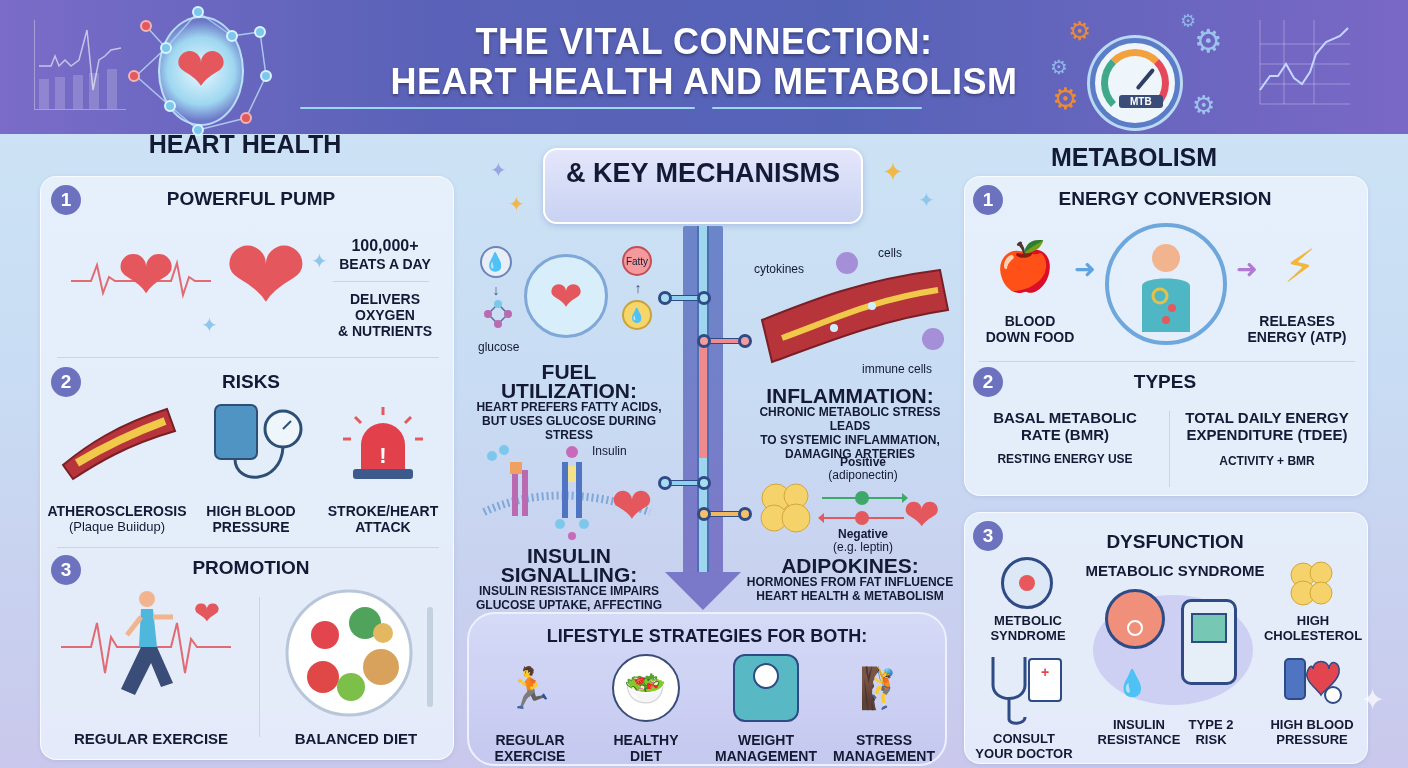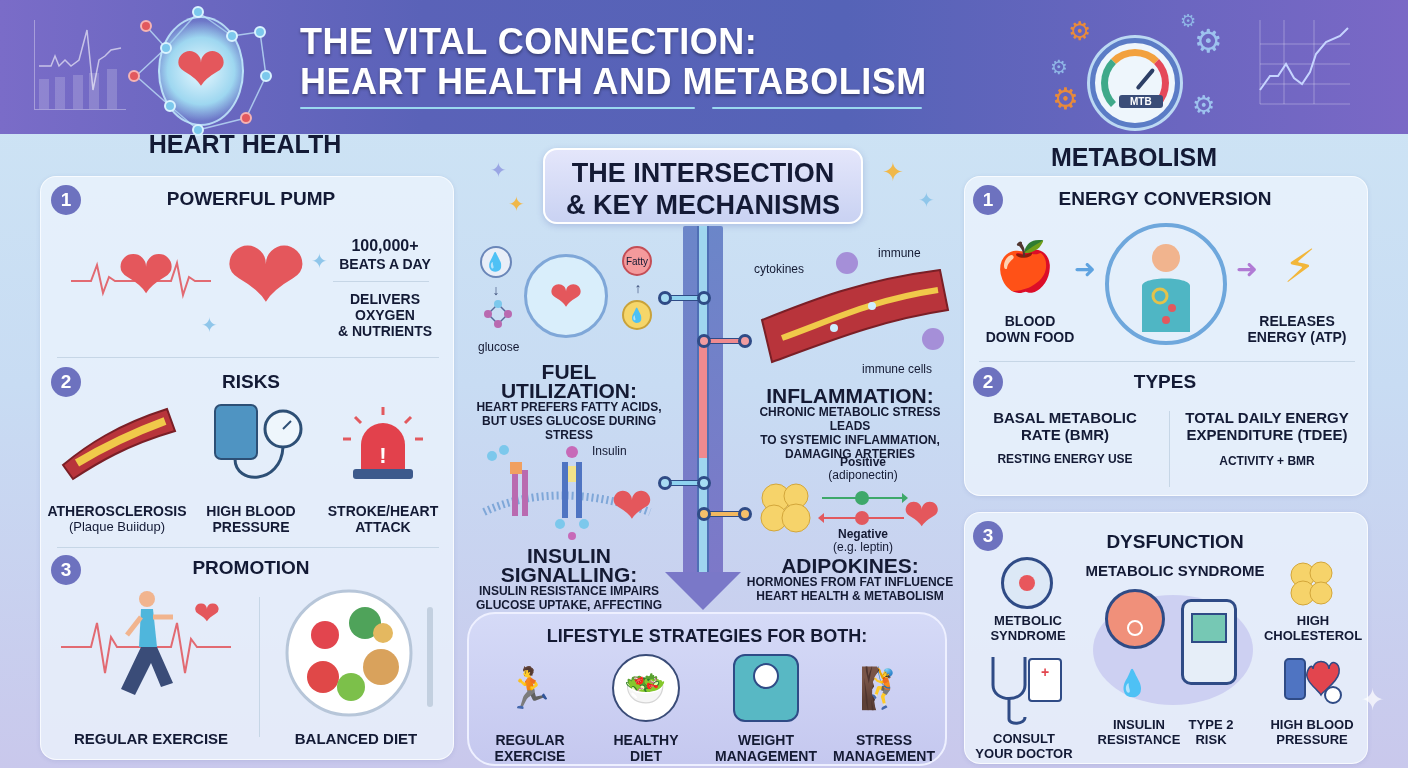--- a/index.html
+++ b/index.html
@@ -1,19 +1,19 @@
 <!DOCTYPE html>
 <html><head>
 <meta charset="utf-8">
 <style>
 *{box-sizing:border-box;margin:0;padding:0}
 html,body{width:1408px;height:768px;overflow:hidden}
 body{font-family:"Liberation Sans","DejaVu Sans",sans-serif;color:#141a33;background:linear-gradient(180deg,#cfe6f5 0%,#c8dcf3 50%,#c9c8ec 100%);position:relative}
 .header{position:absolute;left:0;top:0;width:1408px;height:134px;background:linear-gradient(90deg,#7a6cc8 0%,#5a62b8 30%,#5563b7 60%,#7a68c6 100%)}
-.title{position:absolute;left:300px;top:22px;width:808px;text-align:left;color:#fff;font-weight:700;font-size:36px;line-height:40px;letter-spacing:0.5px;text-shadow:0 2px 3px rgba(0,0,0,.35)}
+.title{position:absolute;left:300px;top:22px;width:808px;text-align:center;color:#fff;font-weight:700;font-size:36px;line-height:40px;letter-spacing:0.5px;text-shadow:0 2px 3px rgba(0,0,0,.35)}
 .title-line{position:absolute;height:2px;background:#9ad8f0;border-radius:1px}
 .deco-chart{position:absolute;border-left:1px solid rgba(255,255,255,.35);border-bottom:1px solid rgba(255,255,255,.35)}
 .bar{position:absolute;bottom:0;width:10px;background:rgba(255,255,255,.18)}
 .hub-ring{position:absolute;border:2px solid rgba(200,240,255,.8);border-radius:50%;background:radial-gradient(circle,#e8f8ff 0%,#9ed7f0 50%,rgba(120,180,230,.2) 75%)}
 .node{position:absolute;width:12px;height:12px;border-radius:50%;background:#7cc8ec;border:2px solid #d9f3ff}
 .node.red{background:#e2595e;border-color:#f6b3b3}
 .gauge{position:absolute;left:1090px;top:38px;width:90px;height:90px;border-radius:50%;background:#eef6fc;border:5px solid #5b7cc6;box-shadow:0 0 0 3px #bcd9f3}
 .gauge-arc{position:absolute;left:6px;top:6px;width:68px;height:68px;border-radius:50%;border:7px solid transparent;border-top-color:#f2a13e;border-left-color:#3fa98a;border-right-color:#e5485a}
 .gauge-needle{position:absolute;left:40px;top:20px;width:4px;height:26px;background:#2d3f66;transform:rotate(40deg);transform-origin:bottom center;border-radius:2px}
 .gauge-label{position:absolute;left:24px;top:52px;background:#3a4d78;color:#fff;font-size:10px;font-weight:700;padding:1px 11px;border-radius:3px}
@@ -233,21 +233,20 @@
   <div class="label" style="left:10px;top:554px;width:200px;font-size:15px">REGULAR EXERCISE</div>
   <div class="label" style="left:230px;top:554px;width:170px;font-size:15px">BALANCED DIET</div>
 </div>
 
 <div class="spark" style="left:490px;top:160px;color:#9aa6e4">✦</div>
 <div class="spark" style="left:508px;top:194px;color:#f0b84a">✦</div>
 <div class="spark" style="left:882px;top:162px;color:#f0b84a;font-size:26px">✦</div>
 <div class="spark" style="left:918px;top:190px;color:#8fc6ea">✦</div>
 
 <div class="inter-box">
-  <div>THE INTERSECTION</div>
   <div>&amp; KEY MECHANISMS</div>
 </div>
 
 <div class="spine">
   <div class="spine-inner"></div>
   <div class="spine-red"></div>
 </div>
 <div class="arrowhead"></div>
 
 <div class="conn" style="left:666px;top:295px;width:40px;background:#8fd2ef;border:1px solid #2f4b86"></div>
@@ -296,21 +295,21 @@
 </div>
 
 <div style="position:absolute;left:752px;top:240px;width:200px;height:140px">
   <svg width="200" height="140" style="position:absolute;left:0;top:0">
       <path d="M10,80 C60,60 110,40 188,30 L196,70 C130,80 80,100 20,122 Z" fill="#b8343b" stroke="#7a1f26" stroke-width="2"></path>
       <path d="M30,98 C80,80 120,60 186,50" stroke="#f0c94a" stroke-width="6" fill="none"></path>
       <circle cx="82" cy="88" r="4" fill="#cfeeff"></circle>
       <circle cx="120" cy="66" r="4" fill="#cfeeff"></circle>
     </svg>
   <div style="position:absolute;left:2px;top:22px;font-size:12px">cytokines</div>
-  <div style="position:absolute;left:126px;top:6px;font-size:12px">immune</div>
+  <div style="position:absolute;left:126px;top:6px;font-size:12px">cells</div>
   <div class="icon" style="left:84px;top:12px;width:22px;height:22px;border-radius:50%;background:#a58fd8;font-size:10px"></div>
   <div class="icon" style="left:170px;top:88px;width:22px;height:22px;border-radius:50%;background:#a58fd8"></div>
   <div style="position:absolute;left:110px;top:122px;font-size:12px">immune cells</div>
 </div>
 <div style="position:absolute;left:740px;top:386px;width:220px;text-align:center">
   <div class="mech-title">INFLAMMATION:</div>
   <div class="mech-text">CHRONIC METABOLIC STRESS LEADS</div>
   <div class="mech-text">TO SYSTEMIC INFLAMMATION,</div>
   <div class="mech-text">DAMAGING ARTERIES</div>
 </div>

